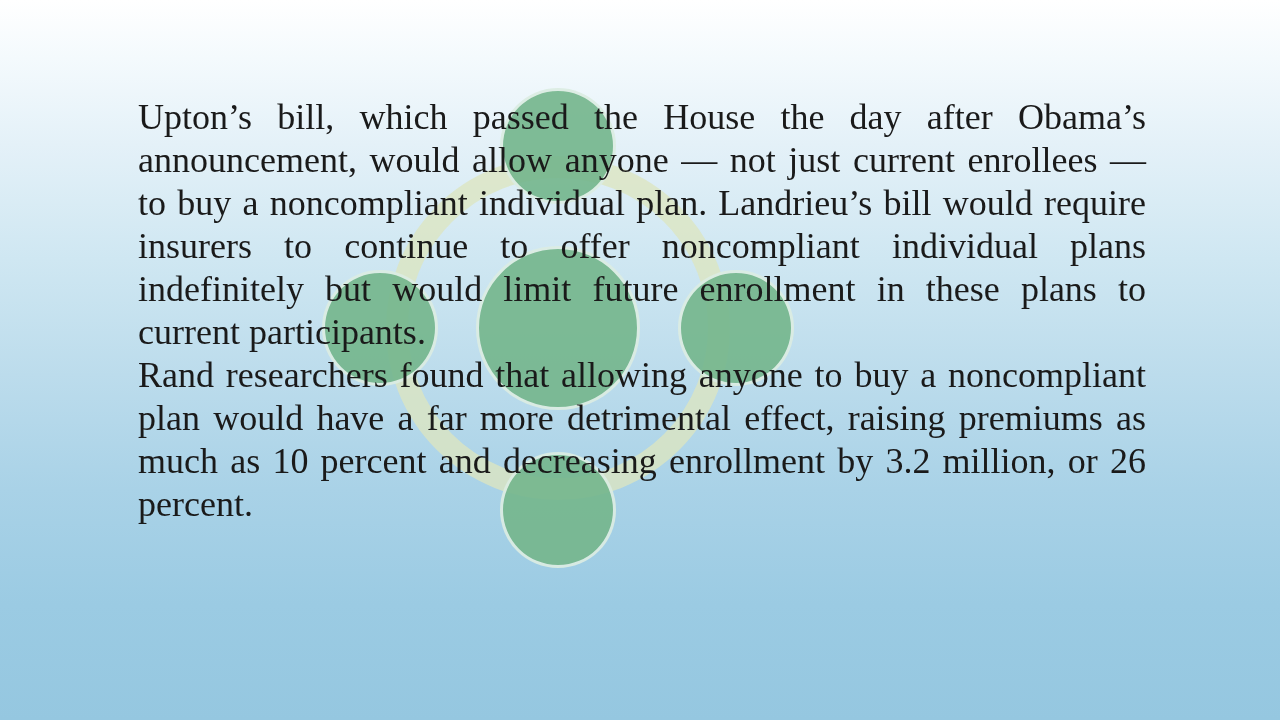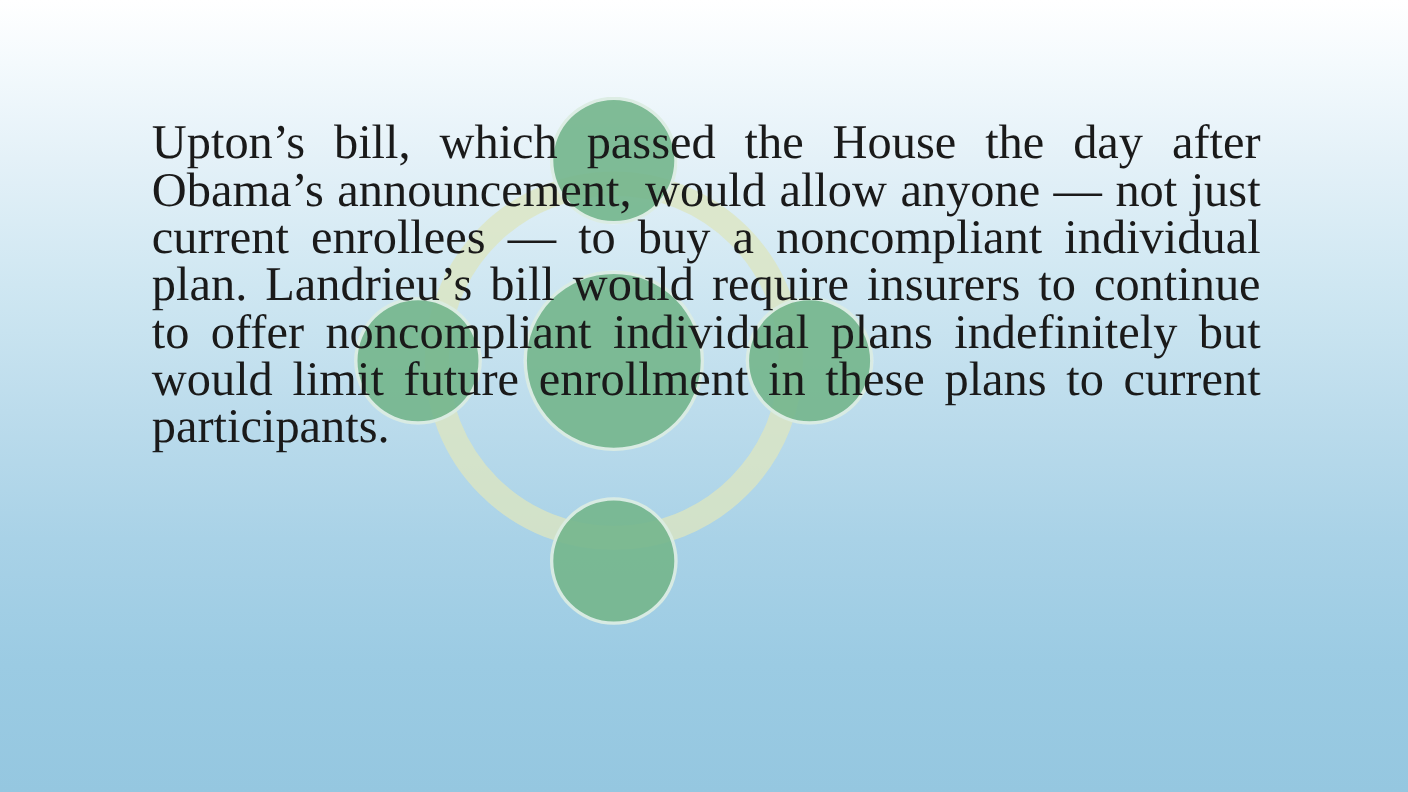--- a/index.html
+++ b/index.html
@@ -84,24 +84,24 @@
     left: 158px;
     top: 158px;
     width: 164px;
     height: 164px;
   }
 
   
   .body-text {
     position: absolute;
     left: 138px;
-    top: 108px;
+    top: 96px;
     width: 1008px;
     color: #1a1a1a;
-    font-size: 44px;
+    font-size: 36px;
     line-height: 43px;
     text-align: justify;
     text-justify: inter-word;
   }
   .para {
     margin: 0;
   }
   .para.last {
     text-align: justify;
   }
@@ -120,15 +120,16 @@
     <div class="ring"></div>
     <div class="circ circ-top"></div>
     <div class="circ circ-left"></div>
     <div class="circ circ-right"></div>
     <div class="circ circ-bottom"></div>
     <div class="circ circ-center"></div>
   </div>
 
   <div class="body-text">
     <p class="para">Upton’s bill, which passed the House the day after Obama’s announcement, would allow anyone — not just current enrollees — to buy a noncompliant individual plan. Landrieu’s bill would require insurers to continue to offer noncompliant individual plans indefinitely but would limit future enrollment in these plans to current participants.</p>
+    <p class="para last">Rand researchers found that allowing anyone to buy a noncompliant plan would have a far more detrimental effect, raising premiums as much as 10 percent and decreasing enrollment by 3.2 million, or 26 percent.</p>
   </div>
 
 </div>
 
 </body></html>

